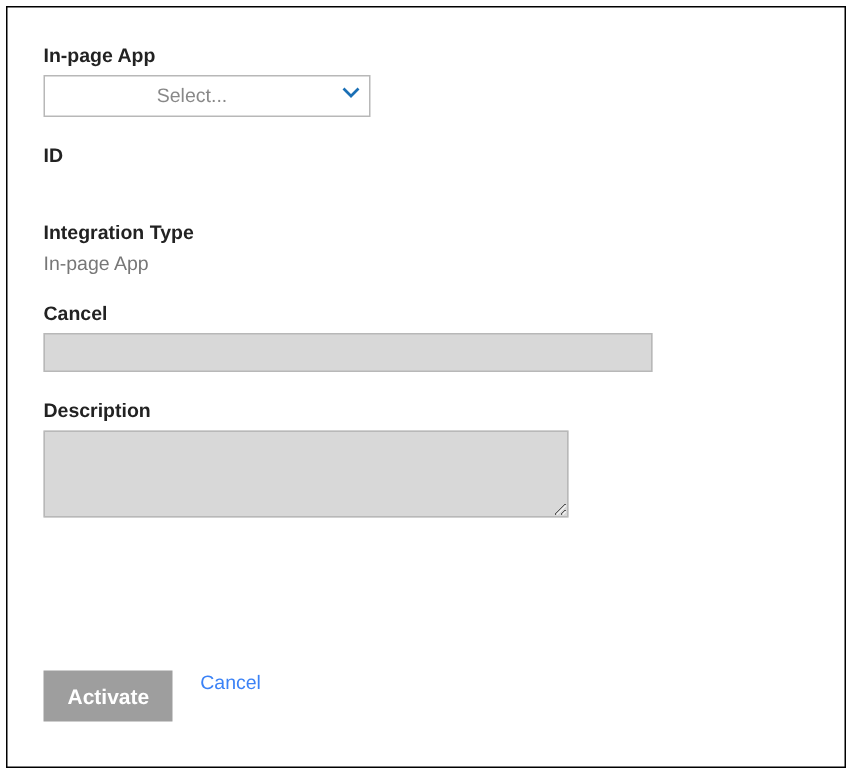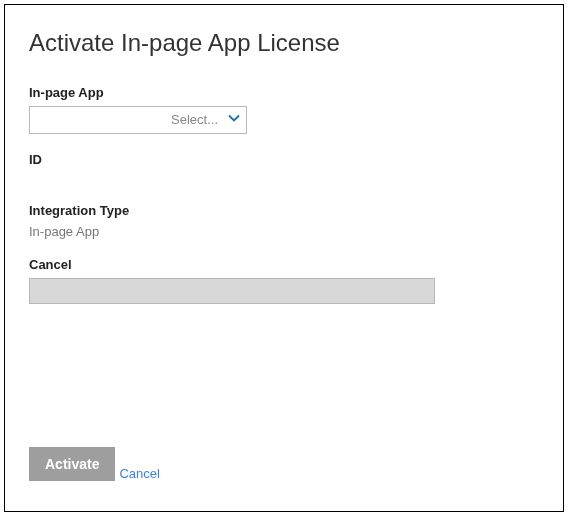--- a/index.html
+++ b/index.html
@@ -34,21 +34,21 @@
       width: 218px;
     }
     .select-input {
       width: 100%;
       height: 28px;
       border: 1px solid #b8b8b8;
       background: #fff;
       padding: 0 28px 0 8px;
       font-size: 13px;
       color: #888;
-      text-align: right;
+      text-align: center;
       cursor: pointer;
       line-height: 26px;
     }
     .select-caret {
       position: absolute;
       right: 6px;
       top: 50%;
       transform: translateY(-50%);
       pointer-events: none;
     }
@@ -72,22 +72,22 @@
       background: #d8d8d8;
       padding: 4px 6px;
       font-size: 13px;
       resize: both;
     }
     .actions {
       position: absolute;
       left: 24px;
       bottom: 30px;
       display: flex;
-      align-items: flex-end;
-      gap: 4px;
+      align-items: flex-start;
+      gap: 18px;
     }
     .btn-primary {
       background: #9e9e9e;
       color: #fff;
       border: none;
       font-size: 14px;
       font-weight: 600;
       padding: 9px 16px;
       cursor: pointer;
     }
@@ -100,21 +100,20 @@
       padding: 0;
     }
     .field-id { margin-bottom: 36px; }
     .field-id .field-label { margin-bottom: 0; }
   </style>
 </head>
 <body>
 
 <div class="panel">
 
-  <h1 class="page-title">Activate In-page App License</h1>
 
   <div class="field">
     <label class="field-label">In-page App</label>
     <div class="select-wrap">
       <div class="select-input">Select...</div>
       <span class="select-caret">
         <svg width="14" height="14" viewBox="0 0 14 14">
           <path d="M2 4.5 L7 9.5 L12 4.5" fill="none" stroke="#1a6fb5" stroke-width="1.8"></path>
         </svg>
       </span>
@@ -129,19 +128,23 @@
   <div class="field">
     <label class="field-label">Integration Type</label>
     <div class="readonly-value">In-page App</div>
   </div>
 
   <div class="field">
     <label class="field-label">Cancel</label>
     <input type="text" class="text-input" value="" style="">
   </div>
 
+  <div class="field">
+    <label class="field-label">Description</label>
+    <textarea class="textarea-input" style=""></textarea>
+  </div>
 
   <div class="actions">
     <button class="btn-primary">Activate</button>
     <button class="btn-link">Cancel</button>
   </div>
 
 </div>
 
 </body></html>

